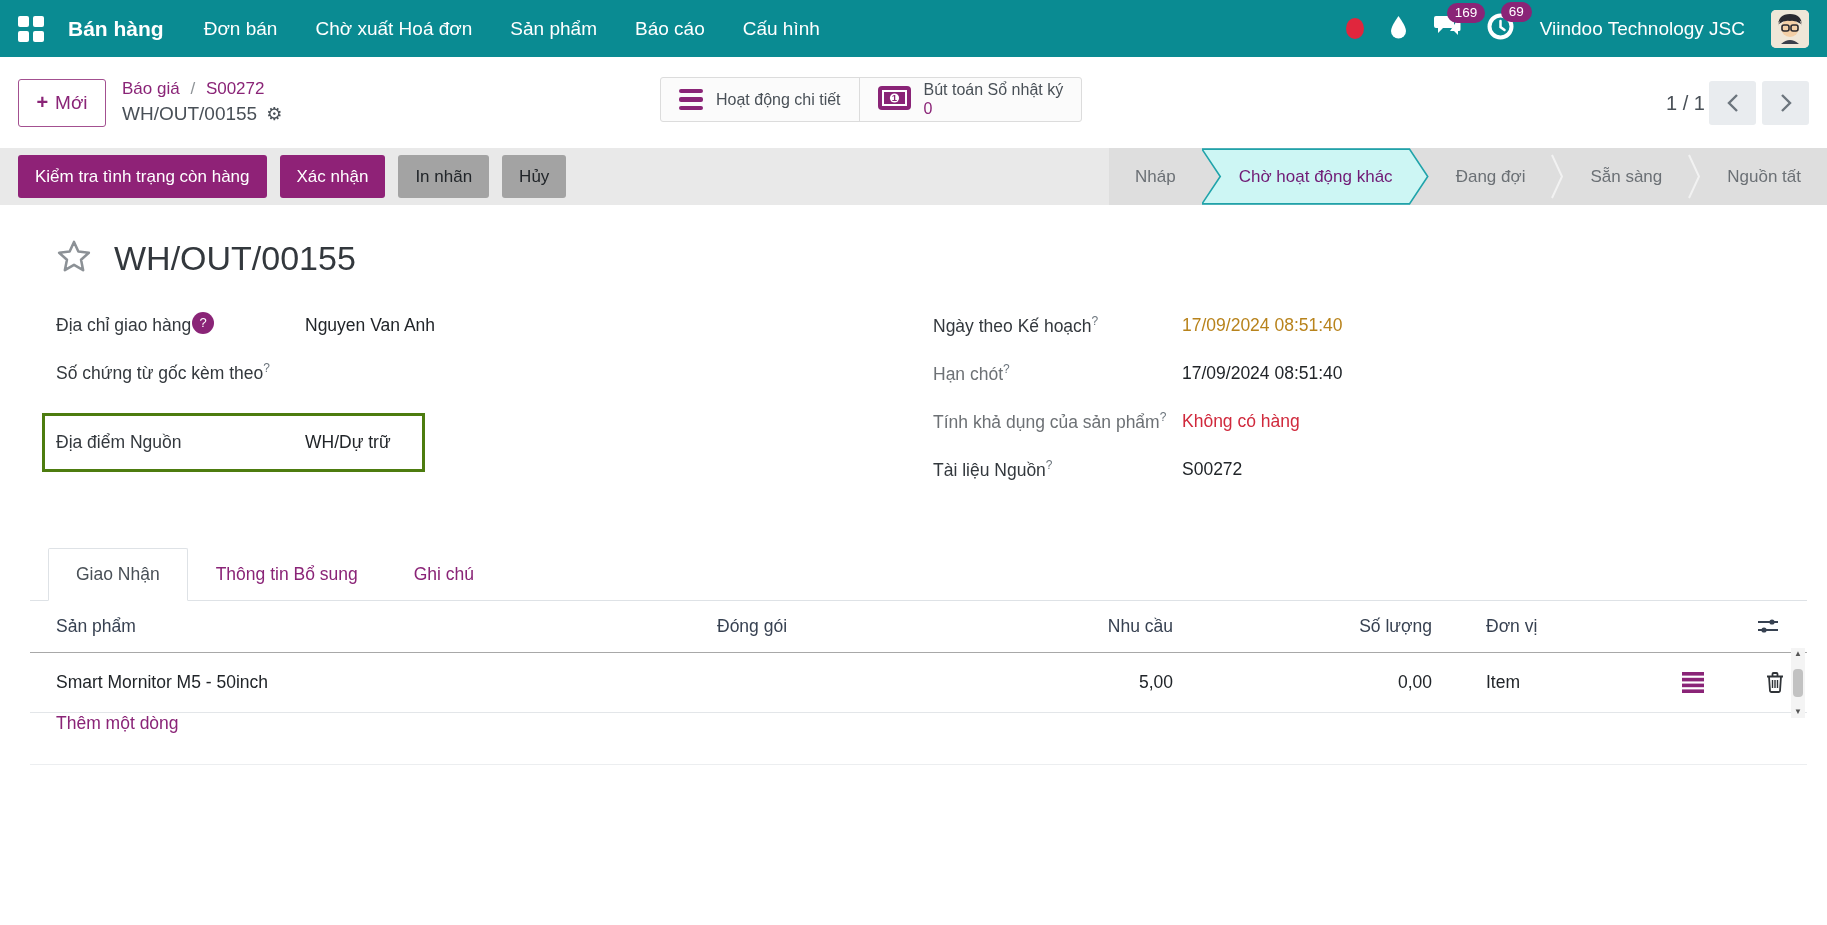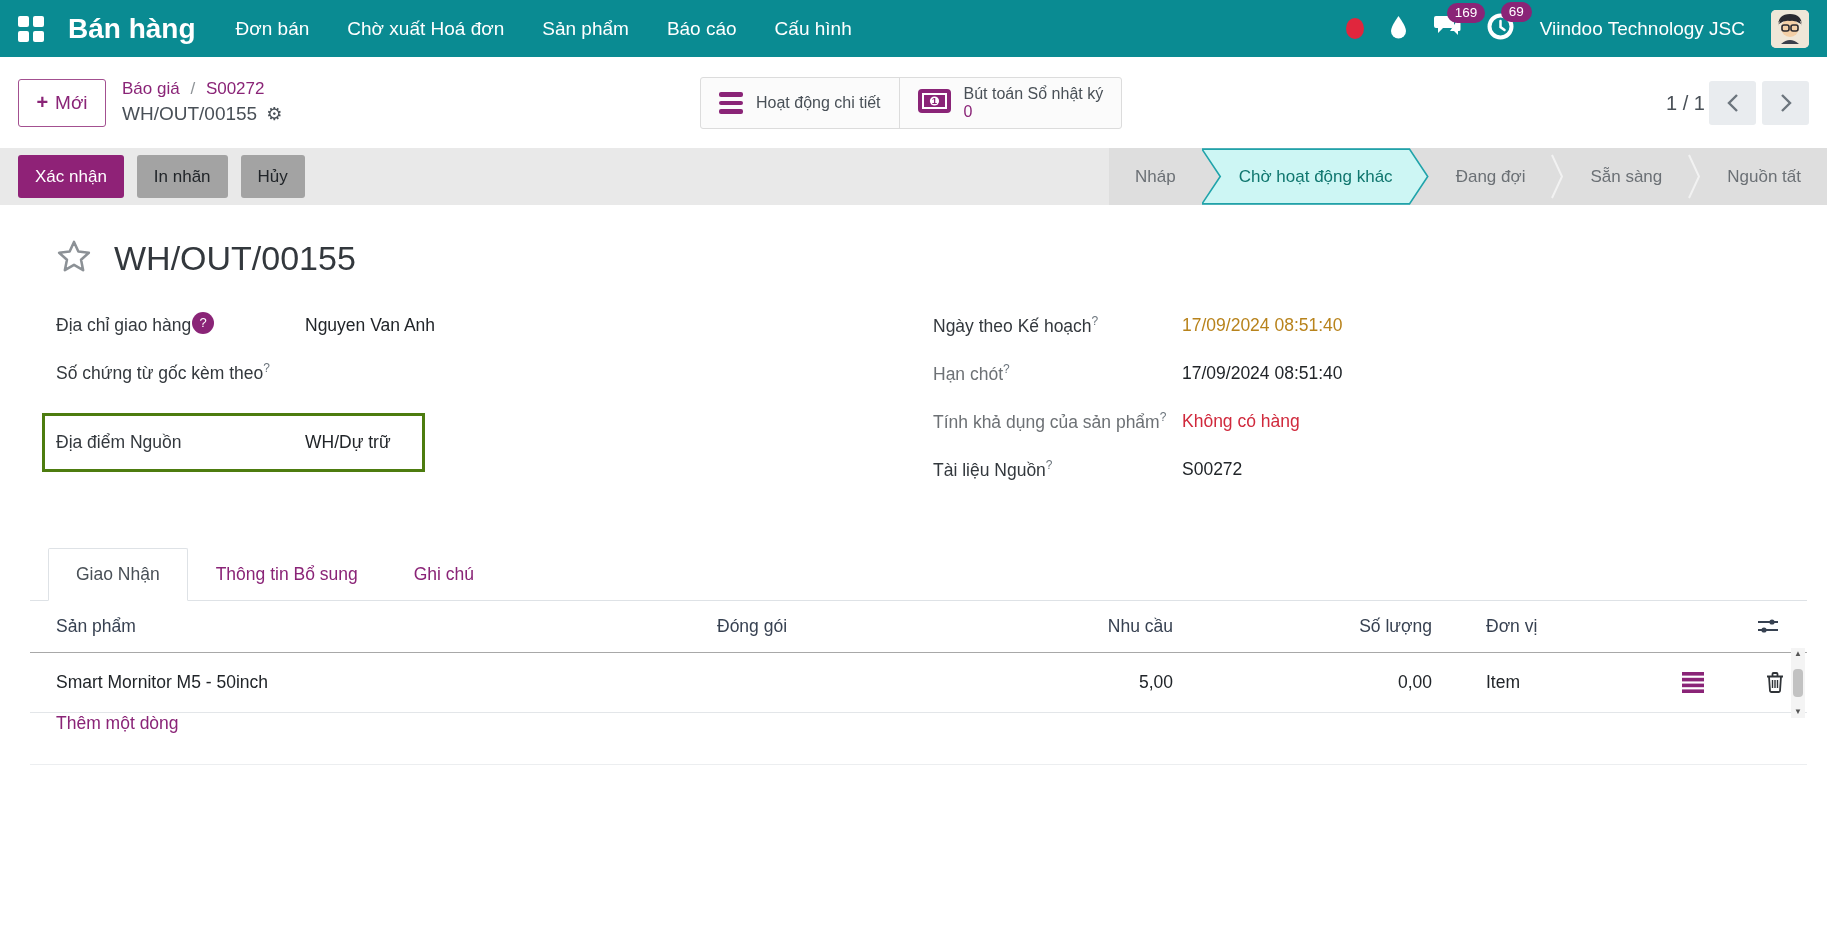--- a/index.html
+++ b/index.html
@@ -3,21 +3,21 @@
 <meta charset="utf-8">
 <style>
   * { margin:0; padding:0; box-sizing:border-box; }
   html,body { width:1827px; height:925px; overflow:hidden; background:#fff;
     font-family:"Liberation Sans", sans-serif; color:#212529; }
 
   
   .topbar { height:57px; background:#0a8b92; display:flex; align-items:center; padding:0 18px; color:#fff; }
   .apps-grid { width:26px; height:26px; display:grid; grid-template-columns:11px 11px; grid-template-rows:11px 11px; gap:4px; cursor:pointer; }
   .apps-grid span { background:#fff; border-radius:2px; }
-  .app-name { font-size:28px; font-weight:bold; margin-left:24px; }
+  .app-name { font-size:21px; font-weight:bold; margin-left:24px; }
   .top-menu { display:flex; gap:38px; margin-left:40px; font-size:19px; }
   .top-menu span { cursor:pointer; }
   .top-right { margin-left:auto; display:flex; align-items:center; gap:26px; }
   .rec-dot { width:18px; height:21px; border-radius:50%; background:#e0263d; }
   .icon-badge-wrap { position:relative; }
   .badge { position:absolute; top:-11px; left:14px; background:#8a2477; color:#fff; font-size:13.5px;
     padding:2px 8px; border-radius:12px; line-height:16px; }
   .company-name { font-size:19px; }
   .avatar { width:38px; height:38px; border-radius:5px; overflow:hidden; background:#e8e0d0; }
 
@@ -25,42 +25,42 @@
   .control-panel { height:91px; position:relative; display:flex; align-items:center; padding:0 18px; background:#fff; }
   .btn-new { height:48px; min-width:88px; border:1px solid #a35090; border-radius:3px; background:#fff;
     color:#8a2477; font-size:19px; display:flex; align-items:center; justify-content:center; gap:7px; cursor:pointer;
     font-family:inherit; }
   .btn-new .plus { font-weight:bold; font-size:20px; }
   .crumbs { margin-left:16px; line-height:1.35; }
   .crumb-line1 { font-size:17px; color:#8a2477; }
   .crumb-line1 .sep { color:#8f9498; margin:0 6px; }
   .crumb-line2 { font-size:19px; color:#495057; display:flex; align-items:center; gap:9px; }
   .gear { font-size:18px; color:#495057; cursor:pointer; }
-  .stat-group { position:absolute; left:700px; top:20px; display:flex; border:1px solid #dcdcdc; border-radius:3px; background:#fbfbfb; height:52px; }
+  .stat-group { position:absolute; left:660px; top:20px; display:flex; border:1px solid #dcdcdc; border-radius:3px; background:#fbfbfb; height:45px; }
   .stat-btn { display:flex; align-items:center; gap:13px; padding:0 18px; cursor:pointer; font-size:16px; color:#495057; }
   .stat-btn + .stat-btn { border-left:1px solid #dcdcdc; }
   .hamburger { display:flex; flex-direction:column; gap:4px; }
   .hamburger i { width:24px; height:4.5px; background:#8a2477; border-radius:2px; }
   .stat-text2 { line-height:1.15; }
   .stat-text2 .v { color:#8a2477; }
   .pager { position:absolute; right:18px; top:24px; display:flex; align-items:center; gap:4px; }
   .pager-value { font-size:20px; color:#495057; }
   .pager-btn { width:47px; height:44px; background:#e9ecef; border:none; border-radius:3px; cursor:pointer;
     display:flex; align-items:center; justify-content:center; }
   .pager-btn + .pager-btn { margin-left:2px; }
 
   
   .action-band { height:57px; background:#e9e9e9; display:flex; align-items:center; padding-left:18px; }
   .btn { height:43px; border:none; border-radius:3px; font-size:17px; padding:0 17px; margin-right:13px; cursor:pointer;
     font-family:inherit; }
   .btn.primary { background:#8f2277; color:#fff; }
   .btn.secondary { background:#a3a3a3; color:#212529; }
   .statusbar { margin-left:auto; height:57px; display:flex; align-items:stretch; background:#dedede; }
   .step { display:flex; align-items:center; padding:0 26px; font-size:17px; color:#6b7075; cursor:pointer; position:relative;justify-content:flex-end; }
-  .step.active { color:#0f766e; padding:0 36px; }
+  .step.active { color:#701a75; padding:0 36px; }
   .step.active svg { position:absolute; inset:0; width:100%; height:100%; }
   .step.active span { position:relative; }
   .step-sep { width:13px; position:relative; }
   .step-sep svg { position:absolute; inset:0; width:100%; height:100%; }
 
   
   .sheet { padding:34px 20px 0 56px; }
   .title-row { display:flex; align-items:center; gap:22px; margin-bottom:34px; }
   .title { font-size:34px; font-weight:500; color:#33383d; }
   .fields { display:flex; }
@@ -210,20 +210,21 @@
     </button>
     <button class="pager-btn">
       <svg width="16" height="20" viewBox="0 0 16 20">
           <path d="M4 2 L12 10 L4 18" stroke="#6c757d" stroke-width="2.4" fill="none"></path>
         </svg>
     </button>
   </div>
 </section>
 
 <section class="action-band">
+  <button class="btn primary">Kiểm tra tình trạng còn hàng</button>
   <button class="btn primary">Xác nhận</button>
   <button class="btn secondary">In nhãn</button>
   <button class="btn secondary">Hủy</button>
 
   <div class="statusbar">
     <div class="step">
         <span>Nháp</span>
       </div>
     <div class="step active" style="width:228px; justify-content:center;">
       <svg viewBox="0 0 100 100" preserveAspectRatio="none">

